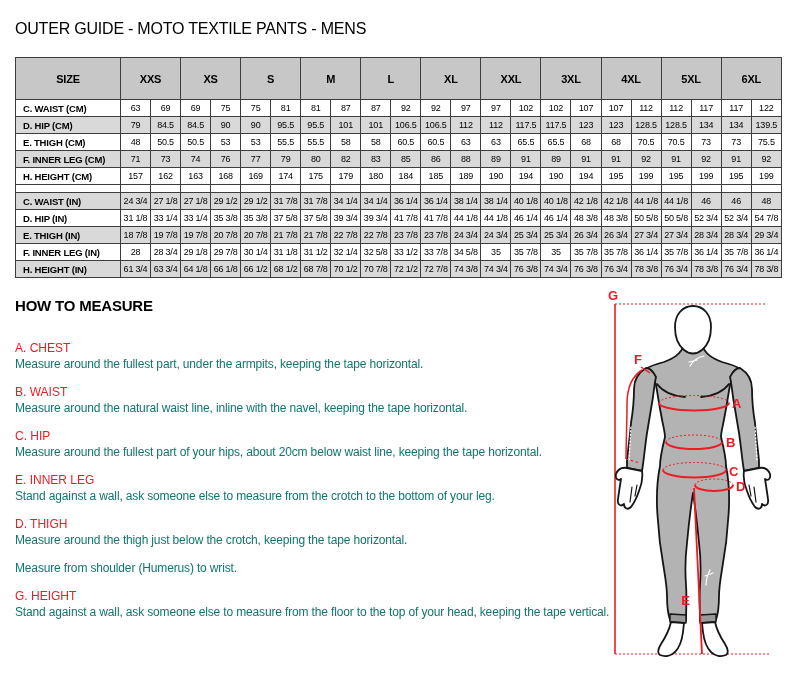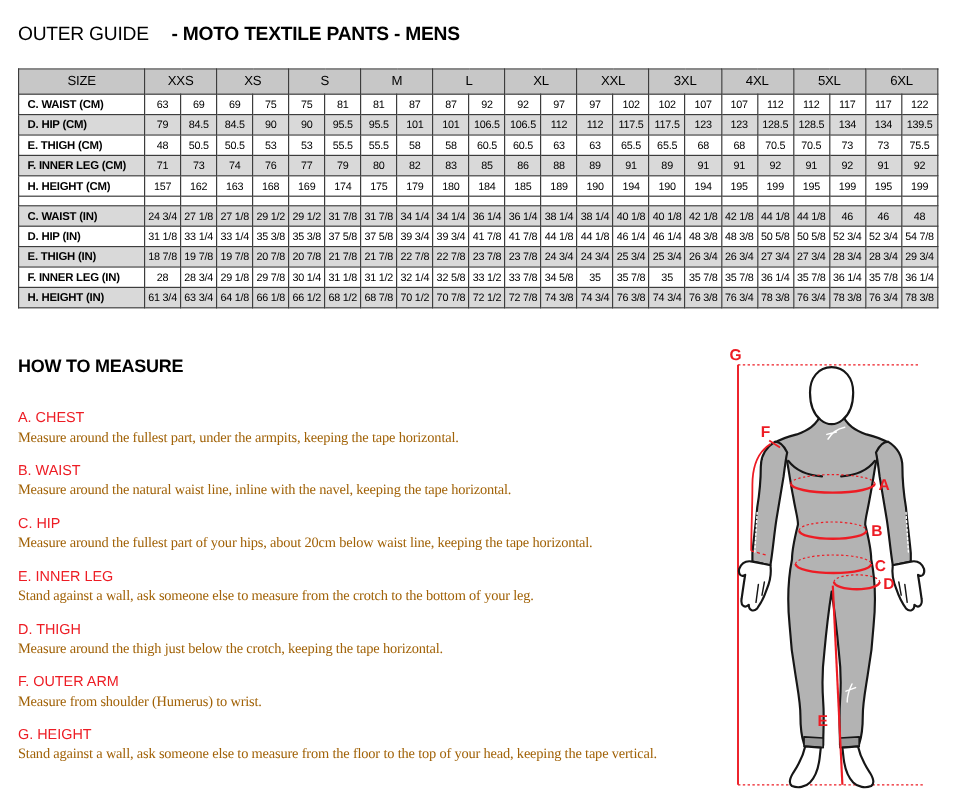--- a/index.html
+++ b/index.html
@@ -4,43 +4,43 @@
 <style>
   * { margin:0; padding:0; box-sizing:border-box; }
   html,body { background:#fff; }
   .page {
     position:relative; width:800px; height:677px; background:#fff;
     font-family:"Liberation Sans","DejaVu Sans",sans-serif; color:#000; overflow:hidden;
   }
   
   .title { position:absolute; left:15px; top:20px; font-size:16px; font-weight:normal;
            letter-spacing:-0.2px; white-space:nowrap; }
-  .title .bold { font-weight:bold; margin-left:19px; }
+  .title .bold { font-weight:normal; margin-left:4px; }
 
   
   table.size-table {
     position:absolute; left:15px; top:57px; width:767px;
     border-collapse:collapse; table-layout:fixed;
   }
   table.size-table col.label-col { width:105px; }
   table.size-table th, table.size-table td {
     border:1px solid #3d3d3d; text-align:center; vertical-align:middle;
     font-size:9px; letter-spacing:-0.2px; padding:0; height:17px; overflow:hidden; white-space:nowrap;
   }
-  table.size-table thead th { background:#c7c7c7; font-size:11px; font-weight:normal; height:21px; }
+  table.size-table thead th { background:#c7c7c7; font-size:11px; font-weight:bold; height:42px; }
   table.size-table th.rowlabel { text-align:left; padding-left:7px; font-size:9.5px; font-weight:bold;margin-left:34px; }
   table.size-table tr.stripe th.rowlabel, table.size-table tr.stripe td { background:#d9d9d9; }
   table.size-table tr.sep td { height:8px; background:#fff; }
 
   
   .measure { position:absolute; left:15px; top:297px; width:592px; }
   .measure h2 { font-size:15px; font-weight:bold; letter-spacing:-0.2px; margin:0 0 27px 0; }
   .measure .item { margin-bottom:14px; }
   .measure .item h3 { font-size:12px; line-height:14px; font-weight:normal; color:#ED1C24; margin:0 0 2px 0; }
-  .measure .item p { font-size:12px; line-height:14px; color:#a16207; letter-spacing:-0.15px; white-space:nowrap;font-family:Liberation Serif, serif; }
+  .measure .item p { font-size:12px; line-height:14px; color:#0f766e; letter-spacing:-0.15px; white-space:nowrap; }
 
   
   svg.figure { position:absolute; left:593px; top:280px; width:207px; height:397px; }
 </style>
 </head>
 <body>
 
 <div class="page">
 
   <h1 class="title"><span>OUTER GUIDE</span><span class="bold">- MOTO TEXTILE PANTS - MENS</span></h1>
@@ -383,21 +383,20 @@
         </div>
         <div class="item">
           <h3>E. INNER LEG</h3>
           <p>Stand against a wall, ask someone else to measure from the crotch to the bottom of your leg.</p>
         </div>
         <div class="item">
           <h3>D. THIGH</h3>
           <p>Measure around the thigh just below the crotch, keeping the tape horizontal.</p>
         </div>
         <div class="item">
-          <h3>F. OUTER ARM</h3>
           <p>Measure from shoulder (Humerus) to wrist.</p>
         </div>
         <div class="item">
           <h3>G. HEIGHT</h3>
           <p>Stand against a wall, ask someone else to measure from the floor to the top of your head, keeping the tape vertical.</p>
         </div>
       </div>
   </section>
 
   <svg class="figure" viewBox="0 0 207 397">

